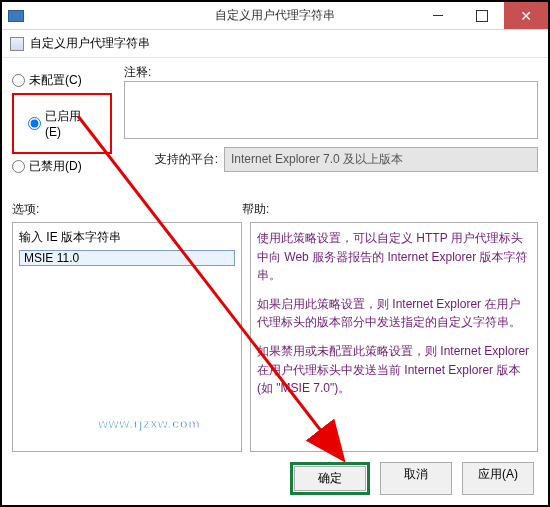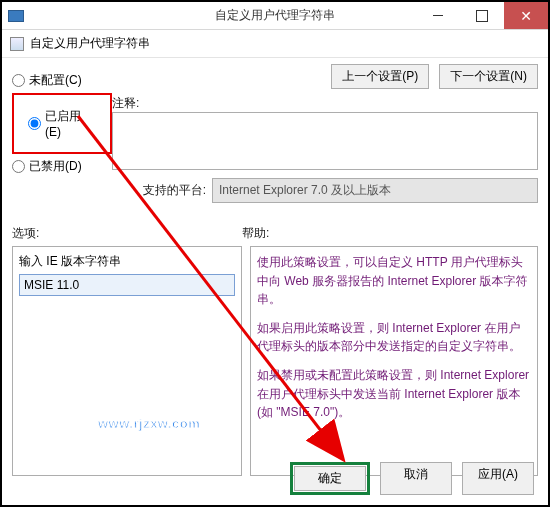--- a/index.html
+++ b/index.html
@@ -9,42 +9,42 @@
   .tb-icon { width: 16px; height: 12px; margin: 0 6px; background: linear-gradient(#3a7bbf,#3a7bbf); border: 1px solid #2a5b8f; }
   .tb-title { position: absolute; left: 50%; transform: translateX(-50%); color: #333; }
   .tb-btns { margin-left: auto; display: flex; height: 100%; }
   .tb-btn { width: 44px; height: 100%; display: flex; align-items: center; justify-content: center; color: #333; }
   .tb-btn.min::before { content:""; width:10px; height:1px; background:#333; }
   .tb-btn.max::before { content:""; width:10px; height:10px; border:1px solid #333; }
   .tb-close { background:#c75050; color:#fff; font-size: 14px; }
   .subhead { height: 28px; display:flex; align-items:center; padding: 0 8px; border-bottom: 1px solid #e4e4e4;}
   .sub-icon { width:14px; height:14px; border:1px solid #888; margin-right:6px; background:linear-gradient(#eef,#cde); }
   .content { position: relative; padding: 6px 10px 8px 10px; height: calc(100% - 28px - 28px); }
-  .row-top { display:flex; }
+  .row-top { display:flex;gap:12px; }
   .radio-col { width: 100px; padding-top: 4px; }
   .radio-opt { display:flex; align-items:center; margin: 4px 0; }
   .radio-opt input { margin: 0 4px 0 0; }
   .red-box { border: 2px solid #e60000; padding: 1px 2px; display:inline-flex; align-items:center; }
   .right-top { flex:1; }
   .nav-btns { display:flex; justify-content:flex-end; gap:10px; margin-bottom:6px; }
   .btn { background:#f0f0f0; border:1px solid #adadad; padding: 3px 10px; min-width: 88px; text-align:center; }
   .lbl { color:#222; }
   .comment-box { border:1px solid #adadad; height:58px; background:#fff; width: 100%; }
   .platform-row { display:flex; align-items:center; margin-top:8px;justify-content:space-between; }
   .platform-row .lbl { width: 100px; text-align:right; padding-right: 6px;}
   .platform-input { flex:1; border:1px solid #adadad; background:#e5e5e5; padding: 3px 6px; color:#555; }
   .mid-labels { display:flex; margin-top: 22px; }
   .mid-labels .lbl { }
   .mid-left { width: 230px; }
   .mid-right { flex:1; }
   .lower { display:flex; margin-top:4px; height: 230px; gap: 8px;}
   .panel { border:1px solid #adadad; background:#fff; }
   .panel-left { width: 230px; padding: 6px; }
   .input-label { margin-bottom: 4px; }
-  .ua-input { width: 100%; border:1px solid #7a9fd4; background:#eaf2fb; padding: 3px 4px; height: 22px; }
+  .ua-input { width: 100%; border:1px solid #7a9fd4; background:#eaf2fb; padding: 3px 4px; height: 16px; }
   .panel-right { flex:1; padding: 6px; overflow:auto; line-height: 1.55; color:#701a75; }
   .panel-right p { margin: 0 0 10px 0; }
   .footer { position:absolute; bottom:10px; right:14px; display:flex; gap:10px; }
   .ok-wrap { border:3px solid #15803d; padding:1px; }
   .watermark { position:absolute; left: 96px; bottom: 74px; font-family: Arial, sans-serif; font-size: 13px; font-weight:bold; color:#1473e6; -webkit-text-stroke: 1px #fff; text-shadow: 0 0 2px #fff, 0 0 2px #fff; letter-spacing: 0.5px; }
   svg.arrow { position:absolute; left:0; top:0; pointer-events:none; }
 </style>
 </head>
 <body>
 
@@ -79,24 +79,20 @@
             <span>已启用(E)</span>
           </label>
         </span>
         <label class="radio-opt">
           <input type="radio" name="cfg" style="">
           <span>已禁用(D)</span>
         </label>
       </div>
 
       <div class="right-top">
-        <div class="nav-btns">
-          <div class="btn">上一个设置(P)</div>
-          <div class="btn">下一个设置(N)</div>
-        </div>
         <div class="lbl">注释:</div>
         <div class="comment-box"></div>
         <div class="platform-row">
           <div class="lbl">支持的平台:</div>
           <div class="platform-input">Internet Explorer 7.0 及以上版本</div>
         </div>
       </div>
     </div>
 
     <div class="mid-labels">

